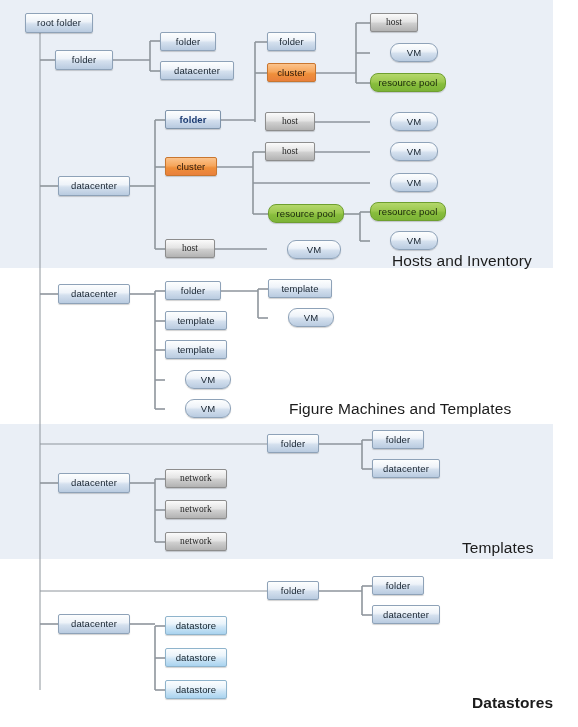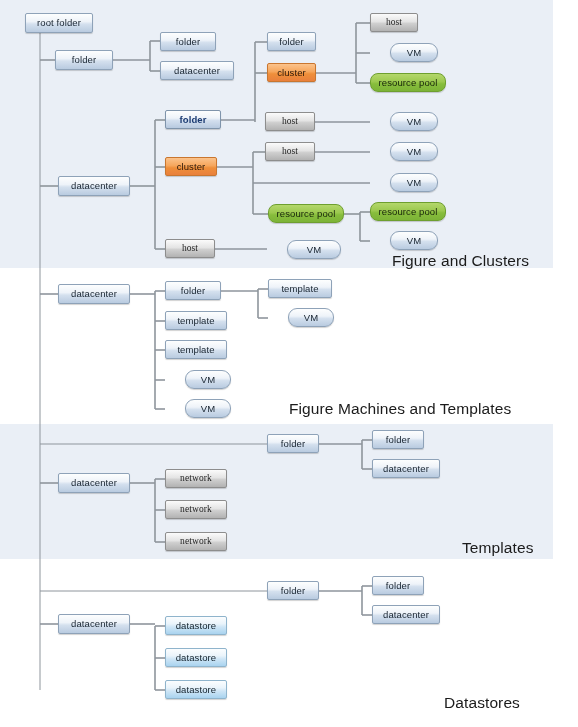--- a/index.html
+++ b/index.html
@@ -301,19 +301,19 @@
       </div>
       <div class="node n-cyan" style="left: 165px; top: 648px; width: 62px; height: 19px;">
         <span>datastore</span>
       </div>
       <div class="node n-cyan" style="left: 165px; top: 680px; width: 62px; height: 19px;">
         <span>datastore</span>
       </div>
     </div>
 
   <div id="label-layer">
-      <div class="section-label" style="left: 392px; top: 252px;">Figure and Clusters</div>
+      <div class="section-label" style="left: 392px; top: 252px;">Hosts and Inventory</div>
       <div class="section-label" style="left: 289px; top: 400px;">Figure Machines and Templates</div>
       <div class="section-label" style="left: 462px; top: 539px;">Templates</div>
-      <div class="section-label" style="left: 444px; top: 694px;">Datastores</div>
+      <div class="section-label" style="left: 472px; top: 694px; font-weight: bold;">Datastores</div>
     </div>
 
 </div>
 
 </body></html>

